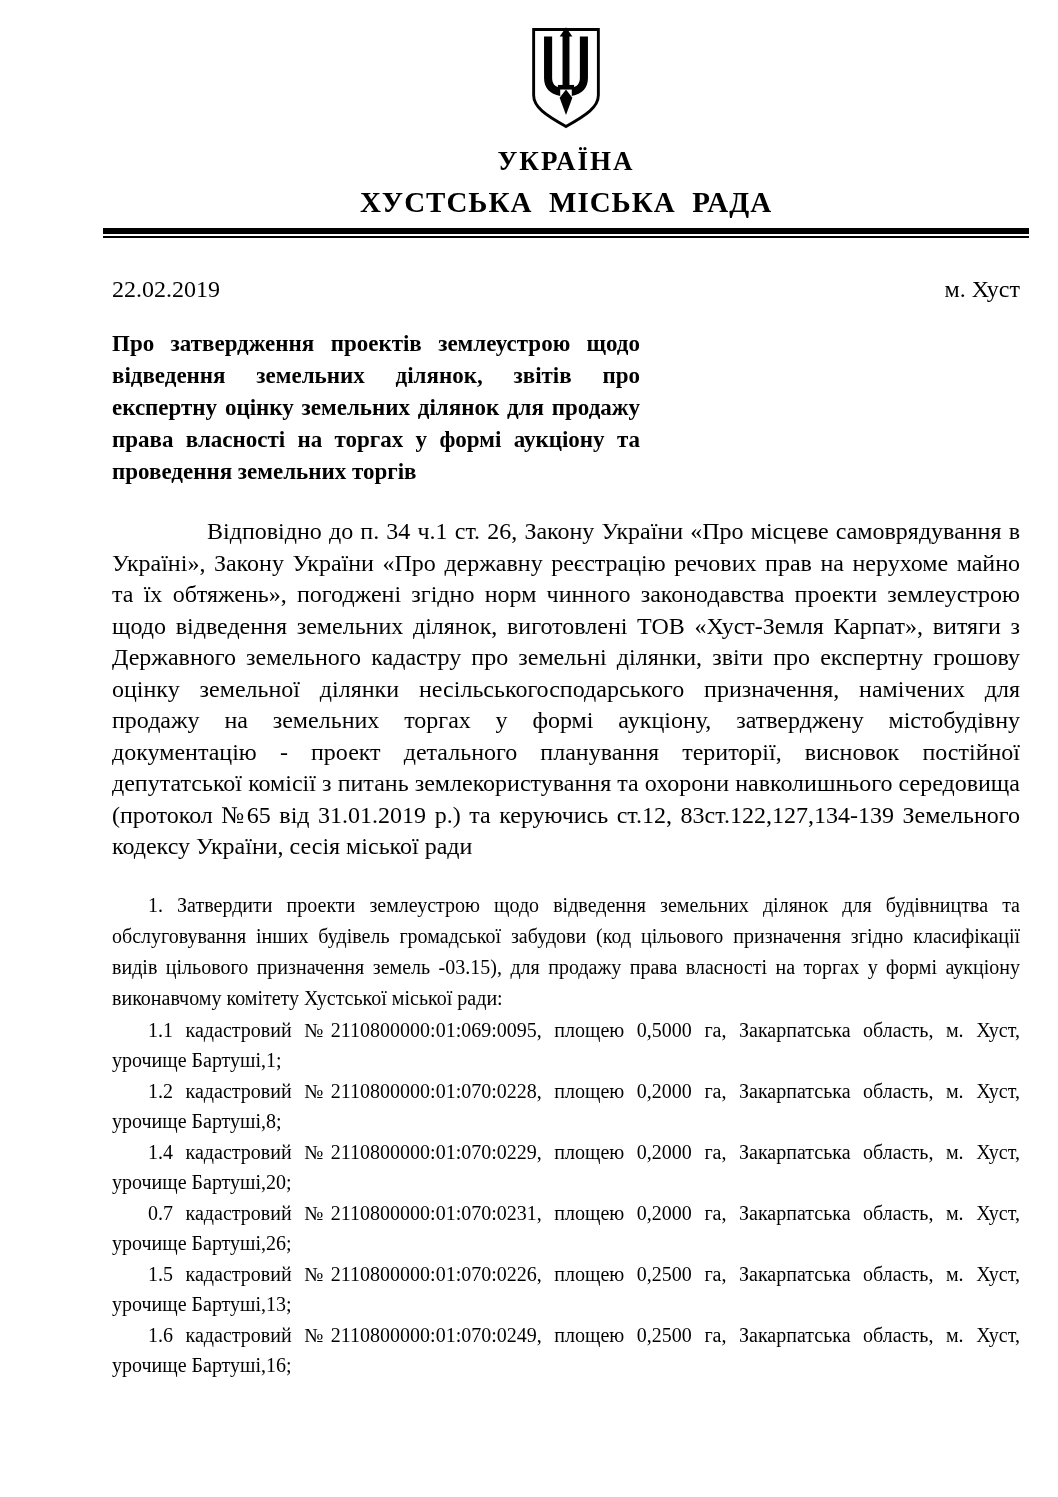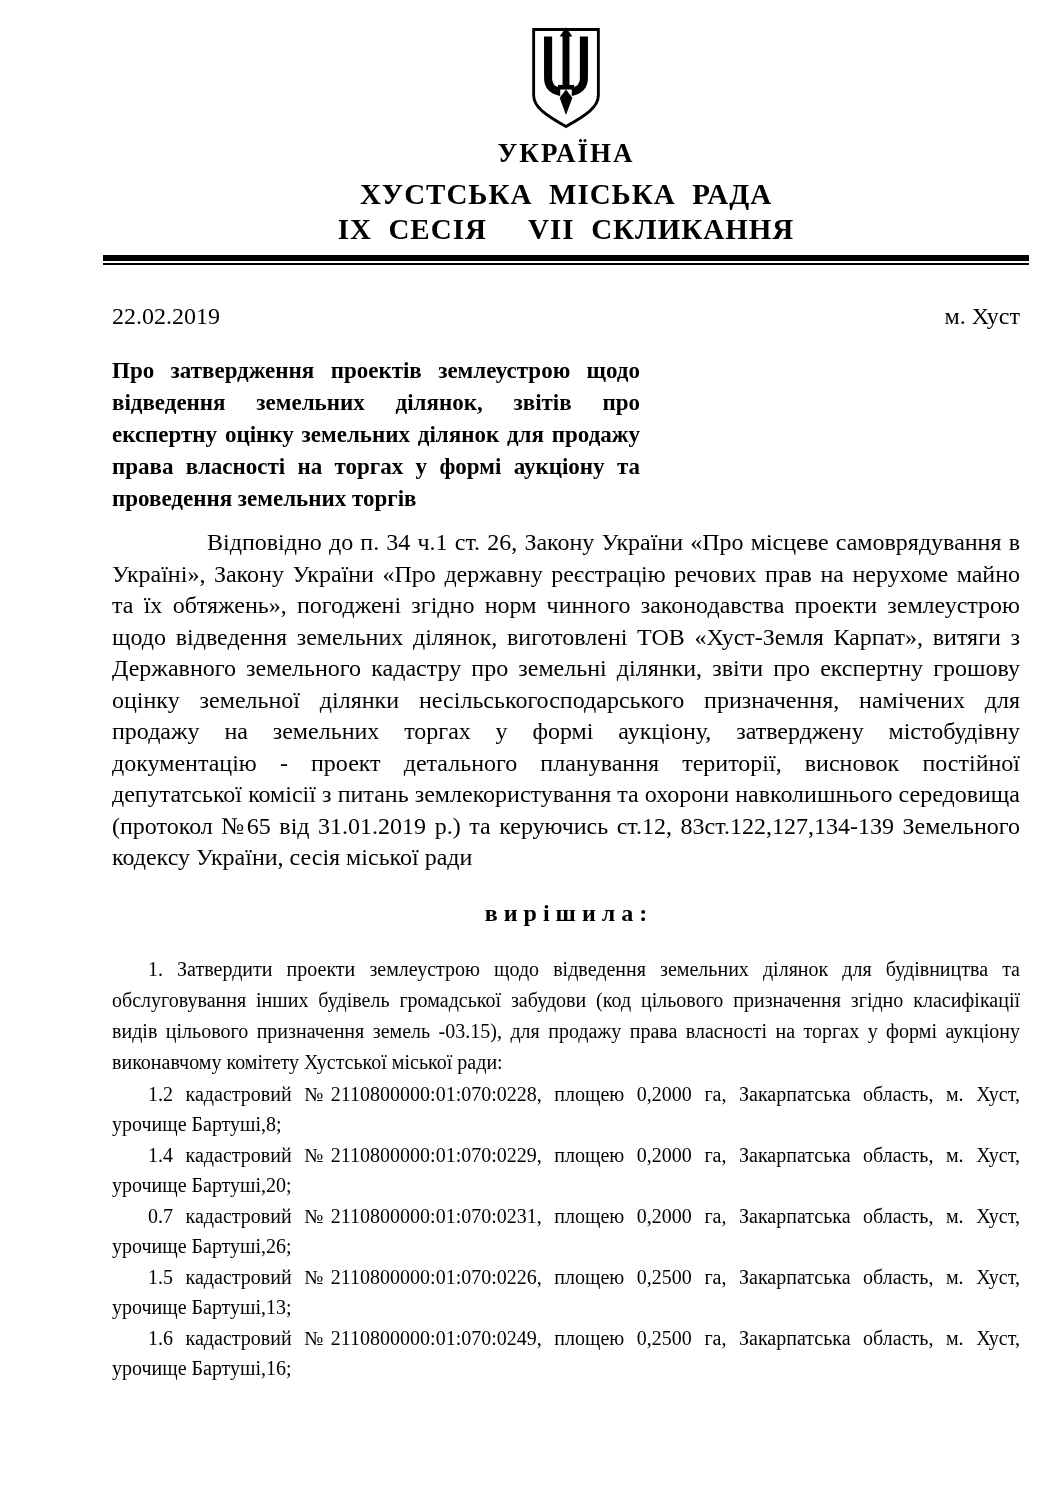--- a/index.html
+++ b/index.html
@@ -6,40 +6,40 @@
   html,body { background:#ffffff; }
   body {
     width:1058px; height:1497px; overflow:hidden;
     color:#000;
     font-family:"Liberation Serif","DejaVu Serif",serif;
   }
   .page { width:1058px; height:1497px; padding:0 38px 0 112px; background:#fff; }
 
   .doc-header { text-align:center; padding-top:26px; }
   .emblem { display:inline-block; line-height:0; }
-  .h-country { font-size:27px; font-weight:bold; letter-spacing:2px; margin-top:4px; white-space:pre;text-align:center; }
+  .h-country { font-size:27px; font-weight:bold; letter-spacing:2px; margin-top:12px; white-space:pre;text-align:center; }
   .h-council { font-size:29px; font-weight:bold; letter-spacing:1px; margin-top:9px; white-space:pre; }
   .h-session { font-size:29px; font-weight:bold; letter-spacing:1px; margin-top:2px; white-space:pre; }
 
   .rule { margin:9px -9px 0 -9px; }
   .rule-thick { height:6px; background:#000; }
   .rule-thin  { height:2px; background:#000; margin-top:2px; }
 
   .doc-title { text-align:center; font-size:30px; font-weight:bold; margin-top:27px; white-space:pre; }
 
   .date-row { display:flex; justify-content:space-between; font-size:24px; margin-top:38px; }
 
   .subject {
     width:528px; margin-top:25px;
     font-size:23px; font-weight:bold; line-height:32px;
     text-align:justify;
   }
 
   .preamble {
-    margin-top:12px;
+    margin-top:28px;
     font-size:24px; line-height:31.5px;
     text-align:justify; text-indent:95px;
   }
 
   .resolved { text-align:center; font-size:24px; font-weight:bold; margin-top:26px; white-space:pre; }
 
   .item {
     font-size:20px; line-height:30.5px;
     text-align:justify; text-indent:36px;
   }
@@ -59,44 +59,43 @@
           <path d="M32 1 l5.5 8 h-11 Z"></path>
           <path d="M13 9 h7 v36 c0 5 2.5 7.5 7 8.5 v7 c-9 -1.5 -14 -7 -14 -15.5 Z"></path>
           <path d="M51 9 h-7 v36 c0 5 -2.5 7.5 -7 8.5 v7 c9 -1.5 14 -7 14 -15.5 Z"></path>
           <path d="M25 51 h14 v4 h-14 Z"></path>
           <path d="M32 55 l5.5 7 -5.5 15 -5.5 -15 Z"></path>
         </g>
       </svg>
     </span>
     <div class="h-country">УКРАЇНА</div>
     <div class="h-council">ХУСТСЬКА  МІСЬКА  РАДА</div>
-    <div class="h-session">IX  СЕСІЯ     VII  СКЛИКАННЯ</div>
   </header>
 
   <div class="rule">
     <div class="rule-thick"></div>
     <div class="rule-thin"></div>
   </div>
 
   <main>
 
 
     <div class="date-row">
       <span>22.02.2019</span>
       <span>м. Хуст</span>
     </div>
 
     <p class="subject">Про затвердження проектів землеустрою щодо відведення земельних ділянок, звітів про експертну оцінку земельних ділянок для продажу права власності на торгах у формі аукціону та проведення земельних торгів</p>
 
     <p class="preamble">Відповідно до п. 34 ч.1 ст. 26, Закону України «Про місцеве самоврядування в Україні», Закону України «Про державну реєстрацію речових прав на нерухоме майно та їх обтяжень», погоджені згідно норм чинного законодавства проекти землеустрою щодо відведення земельних ділянок, виготовлені ТОВ «Хуст-Земля Карпат», витяги з Державного земельного кадастру про земельні ділянки, звіти про експертну грошову оцінку земельної ділянки несільськогосподарського призначення, намічених для продажу на земельних торгах у формі аукціону, затверджену містобудівну документацію - проект детального планування території, висновок постійної депутатської комісії з питань землекористування та охорони навколишнього середовища (протокол №65 від 31.01.2019 р.) та керуючись ст.12, 83ст.122,127,134-139 Земельного кодексу України, сесія міської ради</p>
 
-    <div class="resolved">в и р і ш и л а :</div>
 
     <p class="item lead">1. Затвердити проекти землеустрою щодо відведення земельних ділянок для будівництва та обслуговування інших будівель громадської забудови (код цільового призначення згідно класифікації видів цільового призначення земель -03.15), для продажу права власності на торгах у формі аукціону виконавчому комітету Хустської міської ради:</p>
 
+    <p class="item">1.1 кадастровий №2110800000:01:069:0095, площею 0,5000 га, Закарпатська область, м. Хуст, урочище Бартуші,1;</p>
     <p class="item">1.2 кадастровий №2110800000:01:070:0228, площею 0,2000 га, Закарпатська область, м. Хуст, урочище Бартуші,8;</p>
     <p class="item">1.4 кадастровий №2110800000:01:070:0229, площею 0,2000 га, Закарпатська область, м. Хуст, урочище Бартуші,20;</p>
     <p class="item">0.7 кадастровий №2110800000:01:070:0231, площею 0,2000 га, Закарпатська область, м. Хуст, урочище Бартуші,26;</p>
     <p class="item">1.5 кадастровий №2110800000:01:070:0226, площею 0,2500 га, Закарпатська область, м. Хуст, урочище Бартуші,13;</p>
     <p class="item">1.6 кадастровий №2110800000:01:070:0249, площею 0,2500 га, Закарпатська область, м. Хуст, урочище Бартуші,16;</p>
 
   </main>
 </div>
 
 </body></html>

